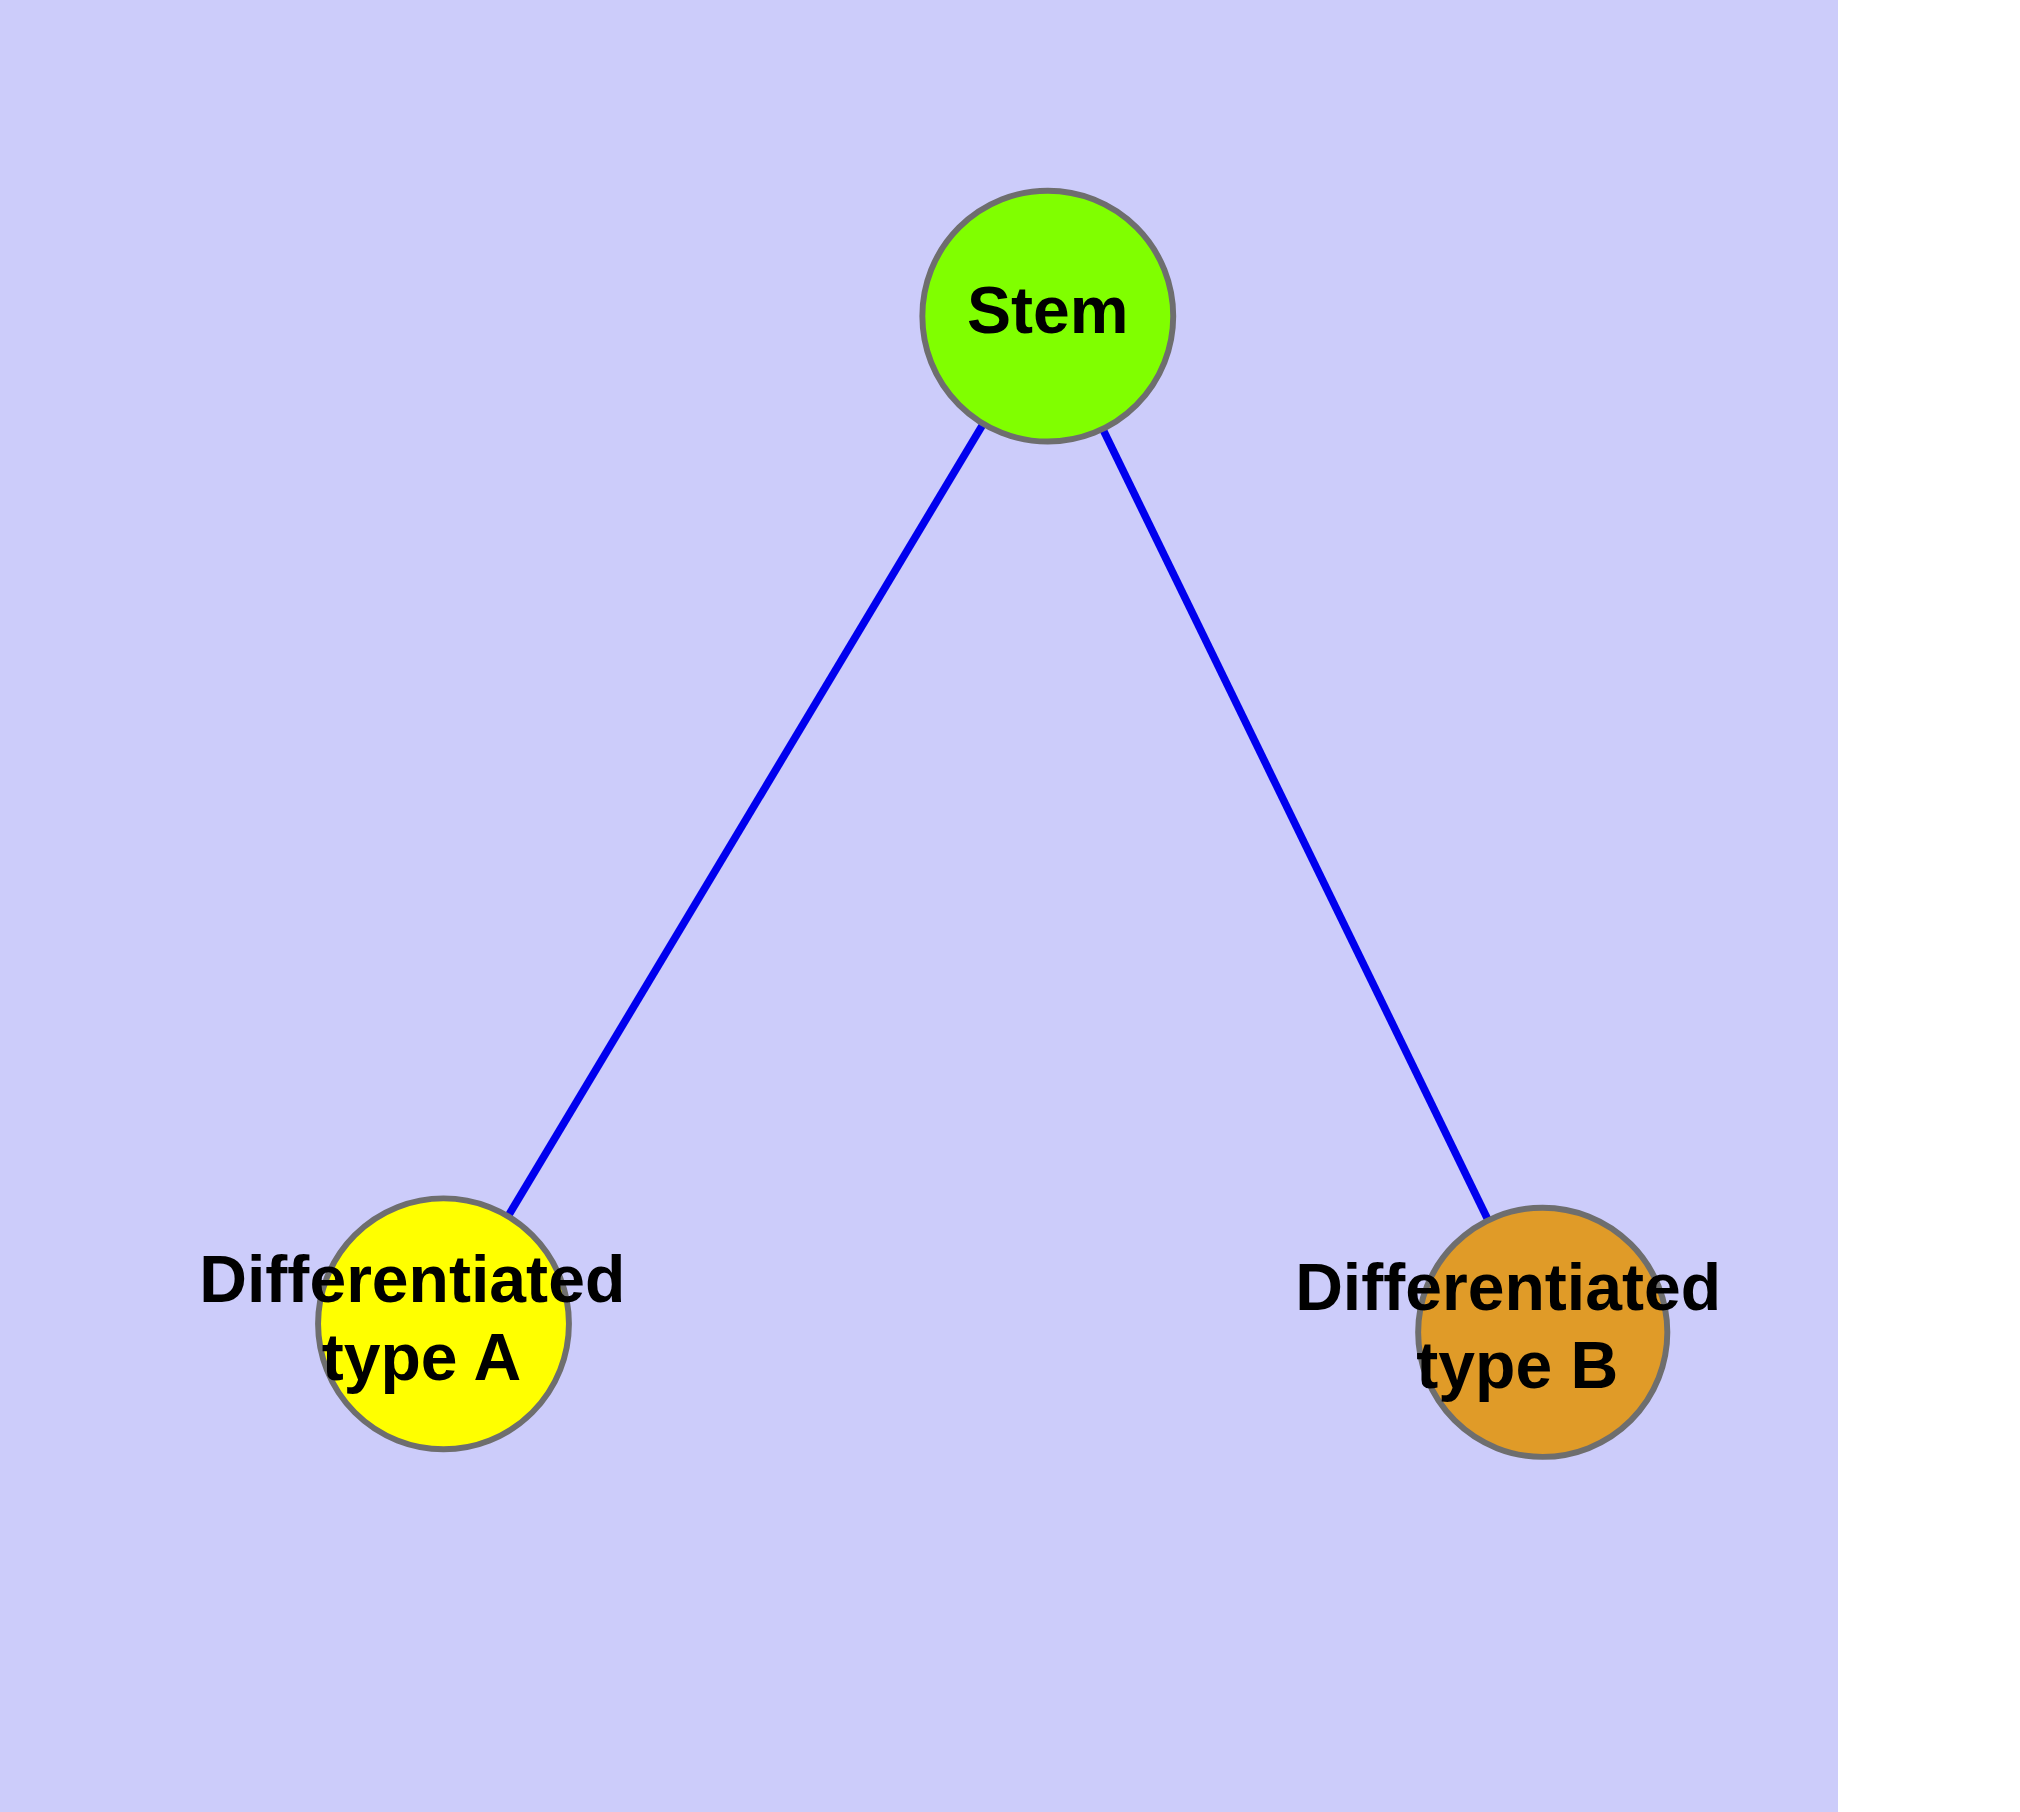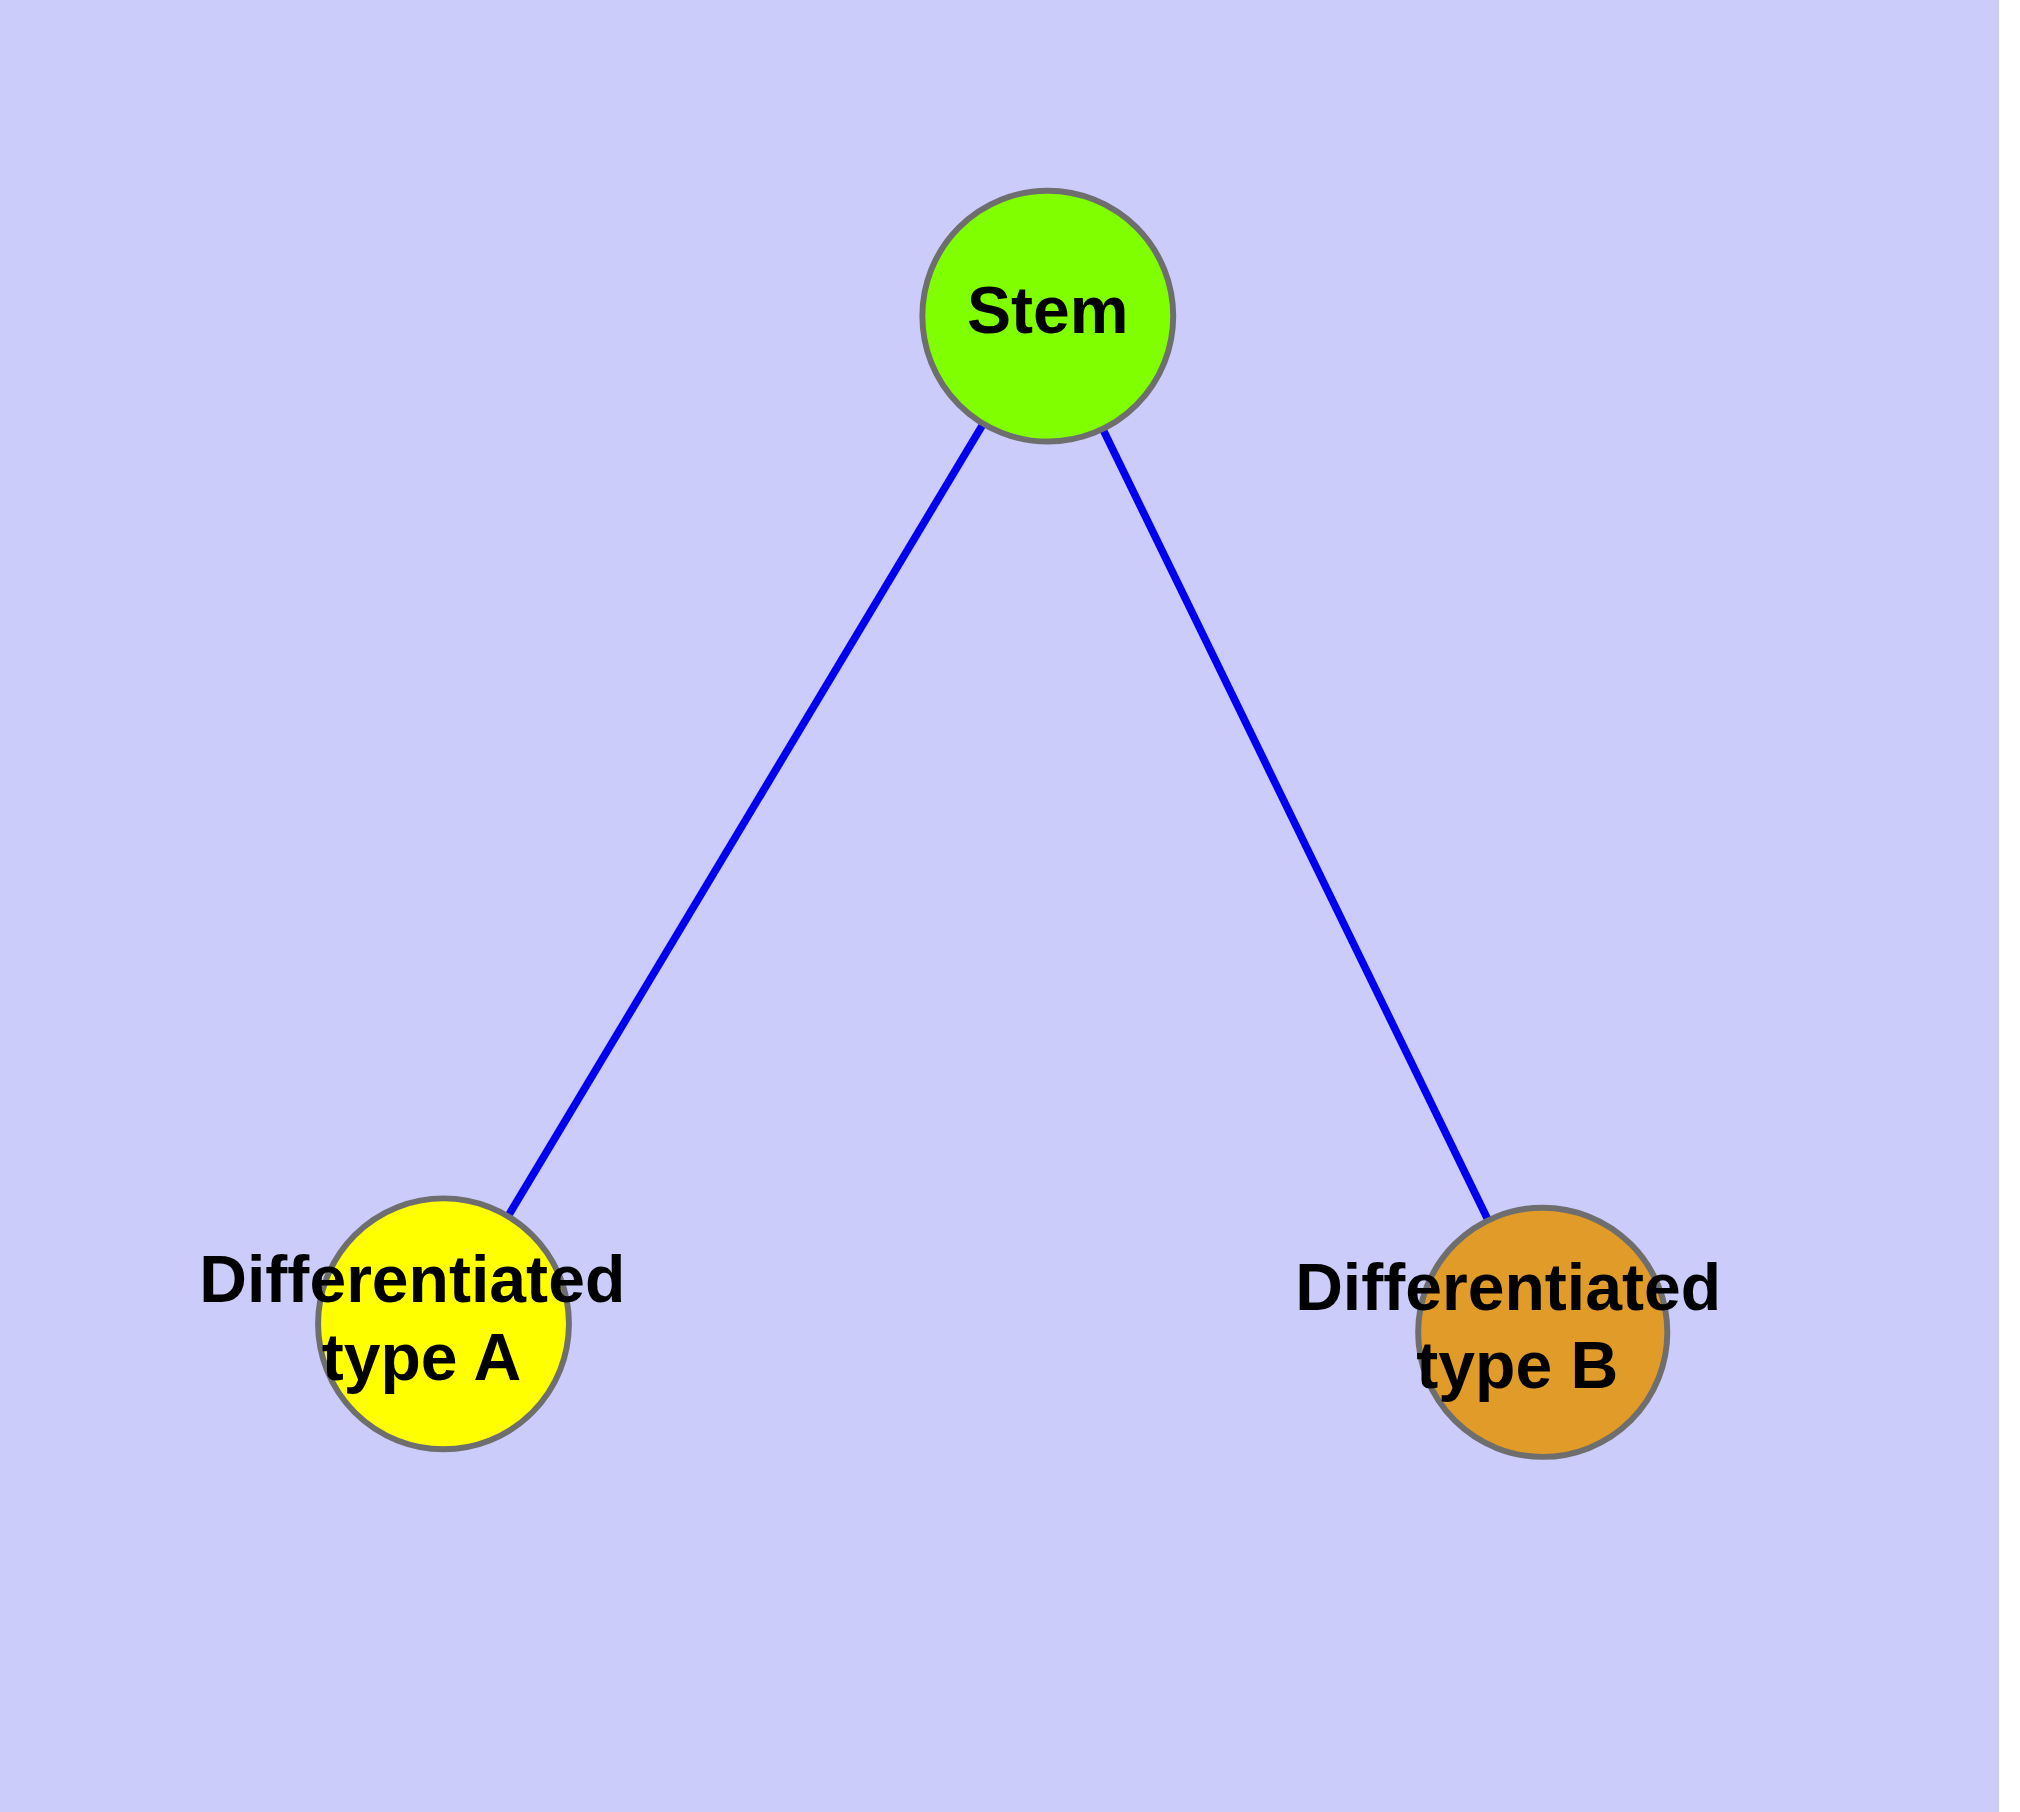--- a/index.html
+++ b/index.html
@@ -27,21 +27,21 @@
     font-family: "Liberation Sans", sans-serif;
     font-weight: bold;
     fill: #000000;
     text-anchor: middle;
     dominant-baseline: middle;
   }
 </style>
 </head>
 <body>
 
-<div id="canvas" style="width: 1999px; height: 1812px; background: rgb(204, 204, 250);">
+<div id="canvas" style="width: 1838px; height: 1812px; background: rgb(204, 204, 250);">
   <svg id="graph-svg" viewBox="0 0 2384 2138" xmlns="http://www.w3.org/2000/svg">
 
     <g>
       <line x1="1236" y1="373" x2="523" y2="1562" stroke="#0000ee" stroke-width="9" stroke-linecap="butt"></line>
       <line x1="1236" y1="373" x2="1820" y2="1572" stroke="#0000ee" stroke-width="9" stroke-linecap="butt"></line>
     </g>
 
     <g>
 
       <g>

